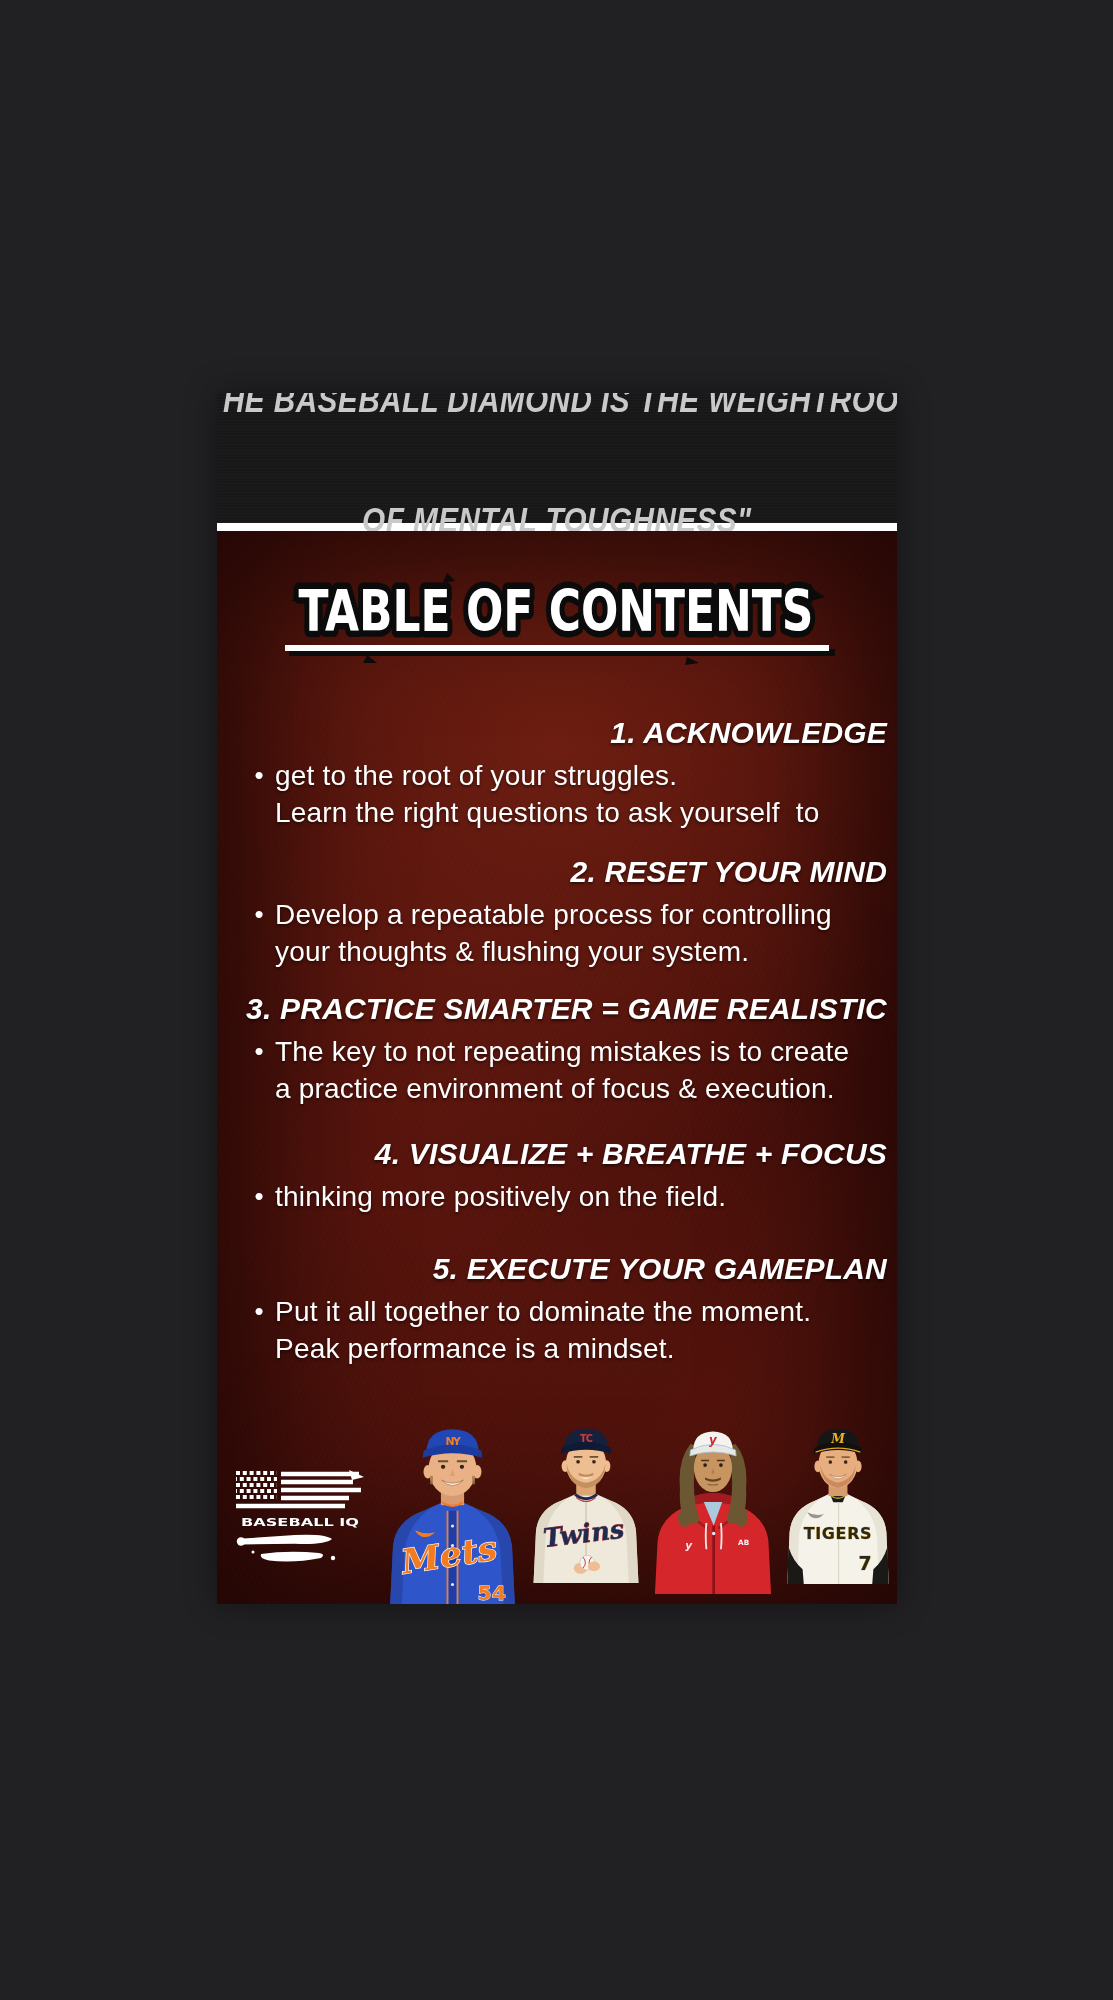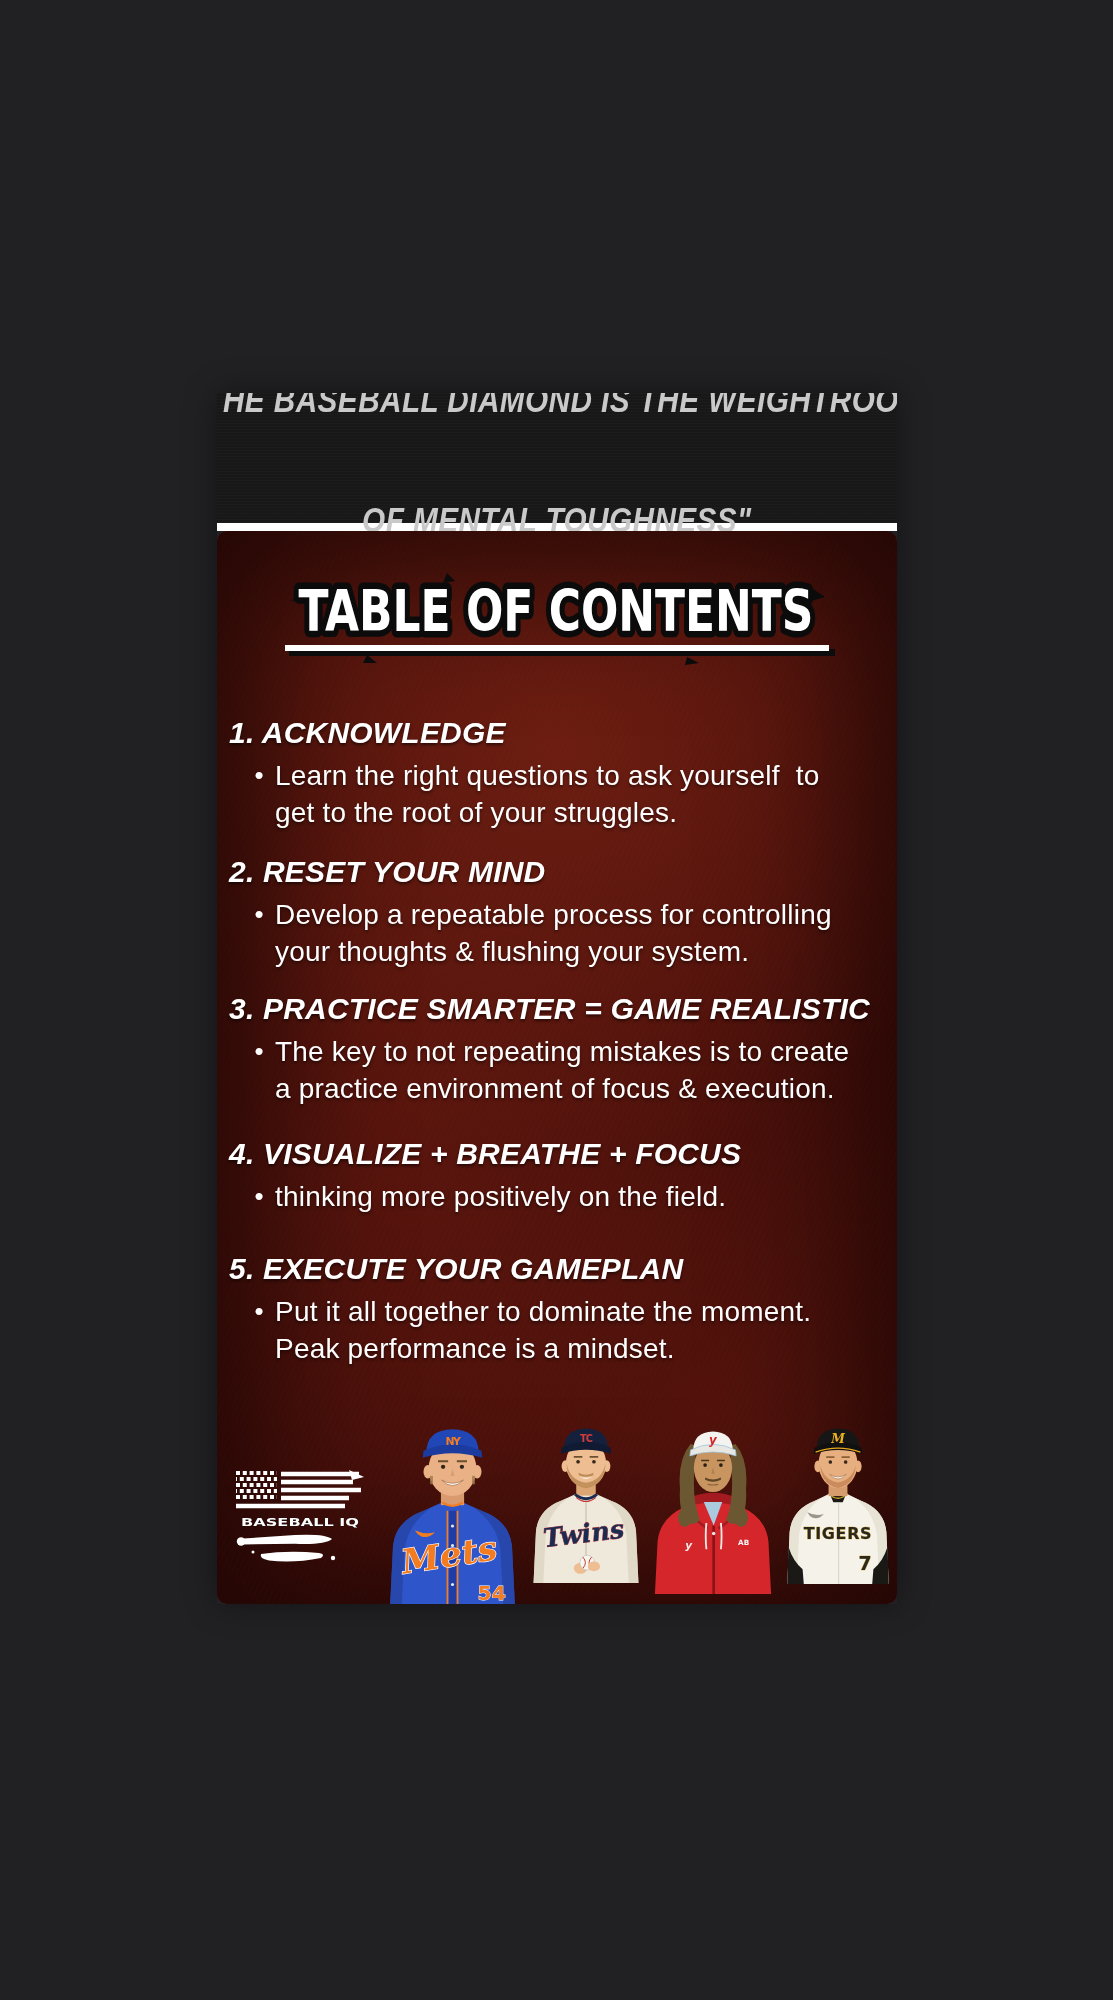--- a/index.html
+++ b/index.html
@@ -15,26 +15,26 @@
   .quote{color:#c9c9c9;font-weight:bold;font-style:italic;font-size:35px;line-height:40px;
     text-align:center;letter-spacing:.5px;transform:scaleX(.85);white-space:pre;margin-top:4px;}
   .divider{height:8px;background:#ffffff;}
   
   .card-body{position:relative;height:1073px;background-color:#4a100b;
     background-image:
       radial-gradient(ellipse 95% 55% at 50% 20%, rgba(146,44,24,.50), rgba(0,0,0,0) 72%),
       radial-gradient(ellipse 70% 45% at 28% 58%, rgba(128,34,20,.30), rgba(0,0,0,0) 70%),
       radial-gradient(ellipse 80% 45% at 72% 82%, rgba(110,28,16,.28), rgba(0,0,0,0) 70%),
       repeating-linear-gradient(115deg, rgba(0,0,0,.05) 0 2px, transparent 2px 5px);
-    box-shadow:inset 0 0 140px 38px rgba(8,0,0,.62);overflow:hidden;border-radius:10px;}
+    box-shadow:inset 0 0 140px 38px rgba(8,0,0,.62);overflow:hidden;}
   .toc-svg{display:block;margin:40px auto 0 auto;}
   .sections{padding:0 10px 0 12px;}
   .sec{margin:0;}
   .sec h3{margin:0;color:#ffffff;font-weight:bold;font-style:italic;font-size:30px;line-height:36px;
-    letter-spacing:.2px;text-shadow:0 2px 3px rgba(0,0,0,.55);}
+    letter-spacing:.2px;text-shadow:0 2px 3px rgba(0,0,0,.55);text-align:right;}
   .sec:nth-of-type(1) h3{margin-top:48px;}
   .sec:nth-of-type(2) h3{margin-top:23px;}
   .sec:nth-of-type(3) h3{margin-top:21px;}
   .sec:nth-of-type(4) h3{margin-top:29px;}
   .sec:nth-of-type(5) h3{margin-top:36px;}
   .bullet{display:flex;margin-top:6px;margin-left:14px;}
   .dot{width:32px;color:#ffffff;font-size:26px;line-height:37px;text-align:center;flex:0 0 32px;}
   .b-lines{color:#ffffff;font-size:28px;line-height:37px;letter-spacing:.2px;
     text-shadow:0 2px 3px rgba(0,0,0,.5);}
   .b-line{display:block;white-space:pre;}
@@ -75,22 +75,22 @@
         <text x="339" y="60" text-anchor="middle" font-size="57" font-weight="bold" fill="#ffffff" stroke="#0b0b0b" stroke-width="13" stroke-linejoin="round" paint-order="stroke" textLength="515" lengthAdjust="spacingAndGlyphs">TABLE OF CONTENTS</text>
       </svg>
 
       <div class="sections">
 
         <div class="sec">
           <h3>1. ACKNOWLEDGE</h3>
           <div class="bullet">
             <span class="dot">•</span>
             <span class="b-lines">
+              <span class="b-line">get to the root of your struggles.</span>
               <span class="b-line">Learn the right questions to ask yourself  to</span>
-              <span class="b-line">get to the root of your struggles.</span>
             </span>
           </div>
         </div>
 
         <div class="sec">
           <h3>2. RESET YOUR MIND</h3>
           <div class="bullet">
             <span class="dot">•</span>
             <span class="b-lines">
               <span class="b-line">Develop a repeatable process for controlling</span>

